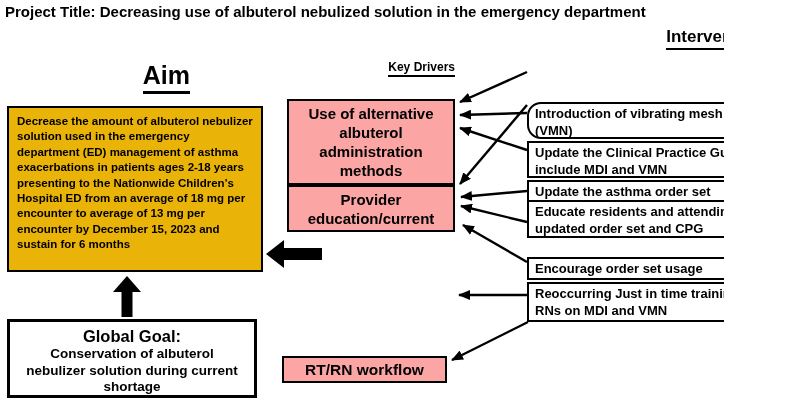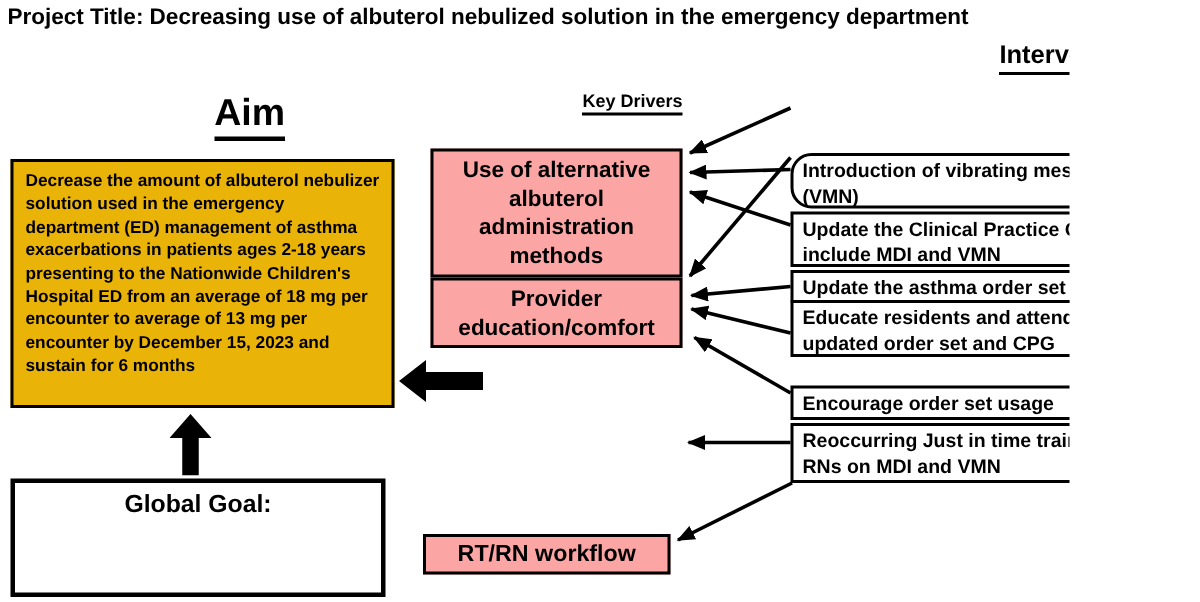--- a/index.html
+++ b/index.html
@@ -4,20 +4,21 @@
 <style>
   html, body { margin: 0; padding: 0; background: #ffffff; }
   .canvas {
     position: relative;
     width: 713px;
     height: 401px;
     background: #ffffff;
     color: #000;
     font-family: "Liberation Sans", sans-serif;
     overflow: hidden;
+    padding-left: 11px;
   }
   .page-title {
     position: absolute;
     left: 5px; top: 3px;
     font-size: 15px;
     font-weight: bold;
     white-space: nowrap;
   }
   .col-heading {
     position: absolute;
@@ -126,35 +127,36 @@
   <div class="col-heading heading-interventions">
     <span class="u">Interventions</span>
   </div>
 
   <div class="aim-box" style="background: #eab308;">
     <span>Decrease the amount of albuterol nebulizer solution used in the emergency department (ED) management of asthma exacerbations in patients ages 2-18 years presenting to the Nationwide Children's Hospital ED from an average of 18 mg per encounter to average of 13 mg per encounter by December 15, 2023 and sustain for 6 months</span>
   </div>
 
   <div class="goal-box">
     <div class="goal-heading">Global Goal:</div>
+    <div class="goal-text">Conservation of albuterol nebulizer solution during current shortage</div>
   </div>
 
   <svg class="flow-arrow" style="left:113px; top:276px;" width="28" height="41" viewBox="0 0 28 41">
     <polygon points="14,0 0,16 8.5,16 8.5,41 19.5,41 19.5,16 28,16" fill="#000"></polygon>
   </svg>
 
   <svg class="flow-arrow" style="left:266px; top:240px;" width="56" height="28" viewBox="0 0 56 28">
     <polygon points="0,14 18,0 18,8 56,8 56,20 18,20 18,28" fill="#000"></polygon>
   </svg>
 
   <div class="driver-box driver-1">
     <span>Use of alternative albuterol administration methods</span>
   </div>
   <div class="driver-box driver-2">
-    <span>Provider education/comfort</span>
+    <span>Provider education/current</span>
   </div>
   <div class="driver-box driver-4">
     <span>RT/RN workflow</span>
   </div>
 
   <div class="intervention-box int-2">
     <span>Introduction of vibrating mesh nebulizer (VMN)</span>
   </div>
   <div class="intervention-box int-3">
     <span>Update the Clinical Practice Guideline to include MDI and VMN</span>

